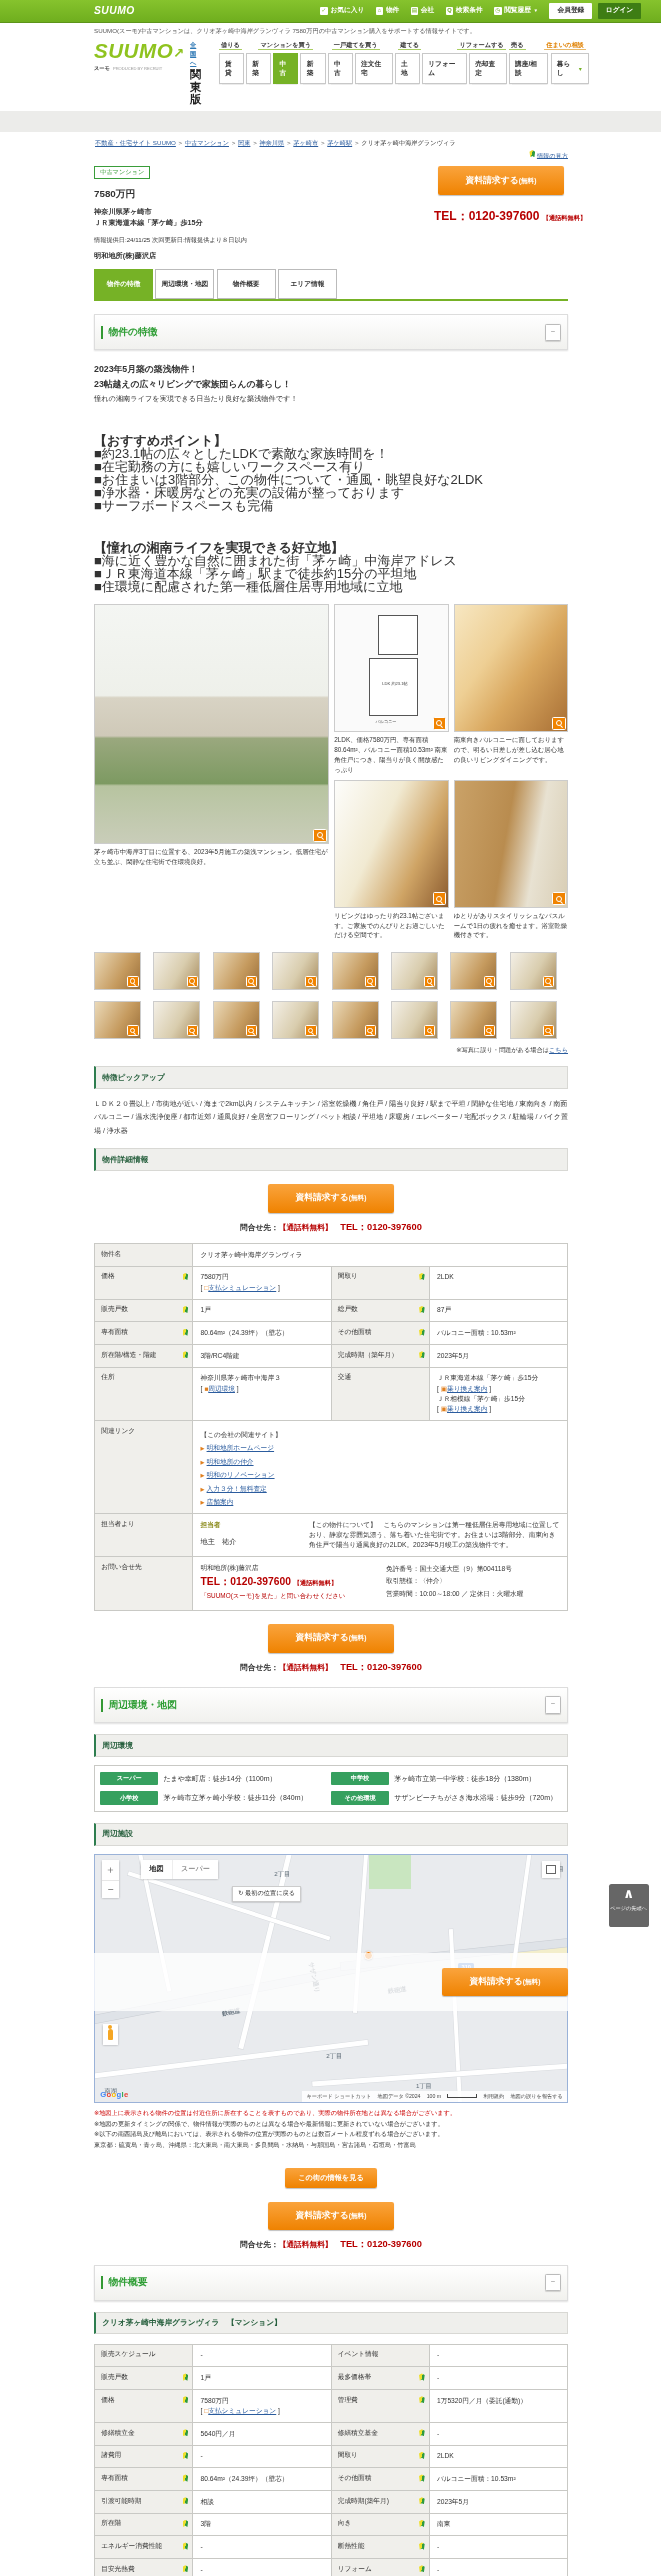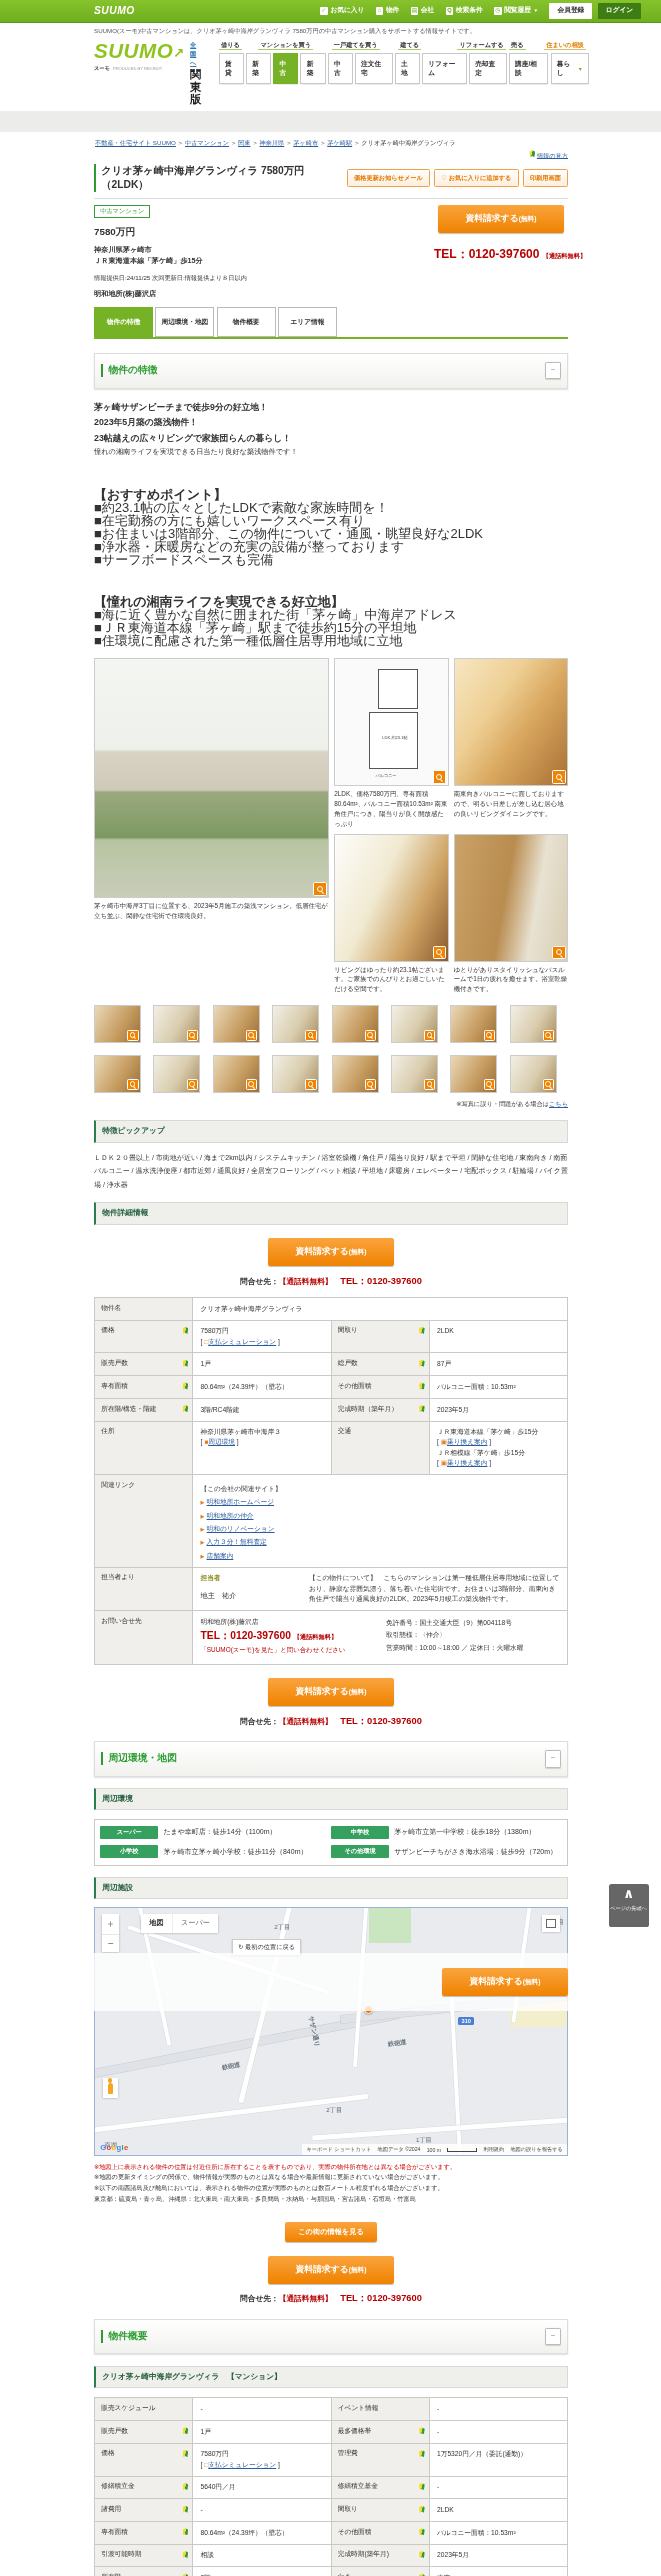--- a/index.html
+++ b/index.html
@@ -237,26 +237,20 @@
     <a class="lnk">不動産・住宅サイト SUUMO</a> &gt;
     <a class="lnk">中古マンション</a> &gt;
     <a class="lnk">関東</a> &gt;
     <a class="lnk">神奈川県</a> &gt;
     <a class="lnk">茅ヶ崎市</a> &gt;
     <a class="lnk">茅ケ崎駅</a> &gt;
     <span class="cur">クリオ茅ヶ崎中海岸グランヴィラ</span>
   </div>
   <div class="info-guide"><span class="shield"></span> <a class="lnk">情報の見方</a></div>
 
-  <div class="titlebar">
-    <div class="tl">クリオ茅ヶ崎中海岸グランヴィラ 7580万円（2LDK）</div>
-    <div class="tb-act">価格更新お知らせメール</div>
-    <div class="tb-act"><span>♡</span> <span>お気に入りに追加する</span></div>
-    <div class="tb-act">印刷用画面</div>
-  </div>
 
   <div class="summary">
     <div class="sum-l">
       <span class="badge-used">中古マンション</span>
       <div class="price-line">7580万円</div>
       <div class="addr-line">神奈川県茅ヶ崎市</div>
       <div class="addr-line">ＪＲ東海道本線「茅ケ崎」歩15分</div>
       <div class="date-line">情報提供日:24/11/25 次回更新日:情報提供より８日以内</div>
       <div class="comp-line">明和地所(株)藤沢店</div>
     </div>
@@ -273,21 +267,20 @@
     <div class="ptab">エリア情報</div>
   </div>
   <div class="green-rule"></div>
 
   <div class="sec-h">
     <div class="t">物件の特徴</div>
     <div class="collapse-btn">−</div>
   </div>
 
   <div class="catch">
-    <div>茅ヶ崎サザンビーチまで徒歩9分の好立地！</div>
     <div>2023年5月築の築浅物件！</div>
     <div>23帖越えの広々リビングで家族団らんの暮らし！</div>
   </div>
   <div class="lead">憧れの湘南ライフを実現できる日当たり良好な築浅物件です！</div>
 
   <div class="fe-block">
     <div style="font-weight:bold;">【おすすめポイント】</div>
     <div>■約23.1帖の広々としたLDKで素敵な家族時間を！</div>
     <div>■在宅勤務の方にも嬉しいワークスペース有り</div>
     <div>■お住まいは3階部分、この物件について・通風・眺望良好な2LDK</div>

